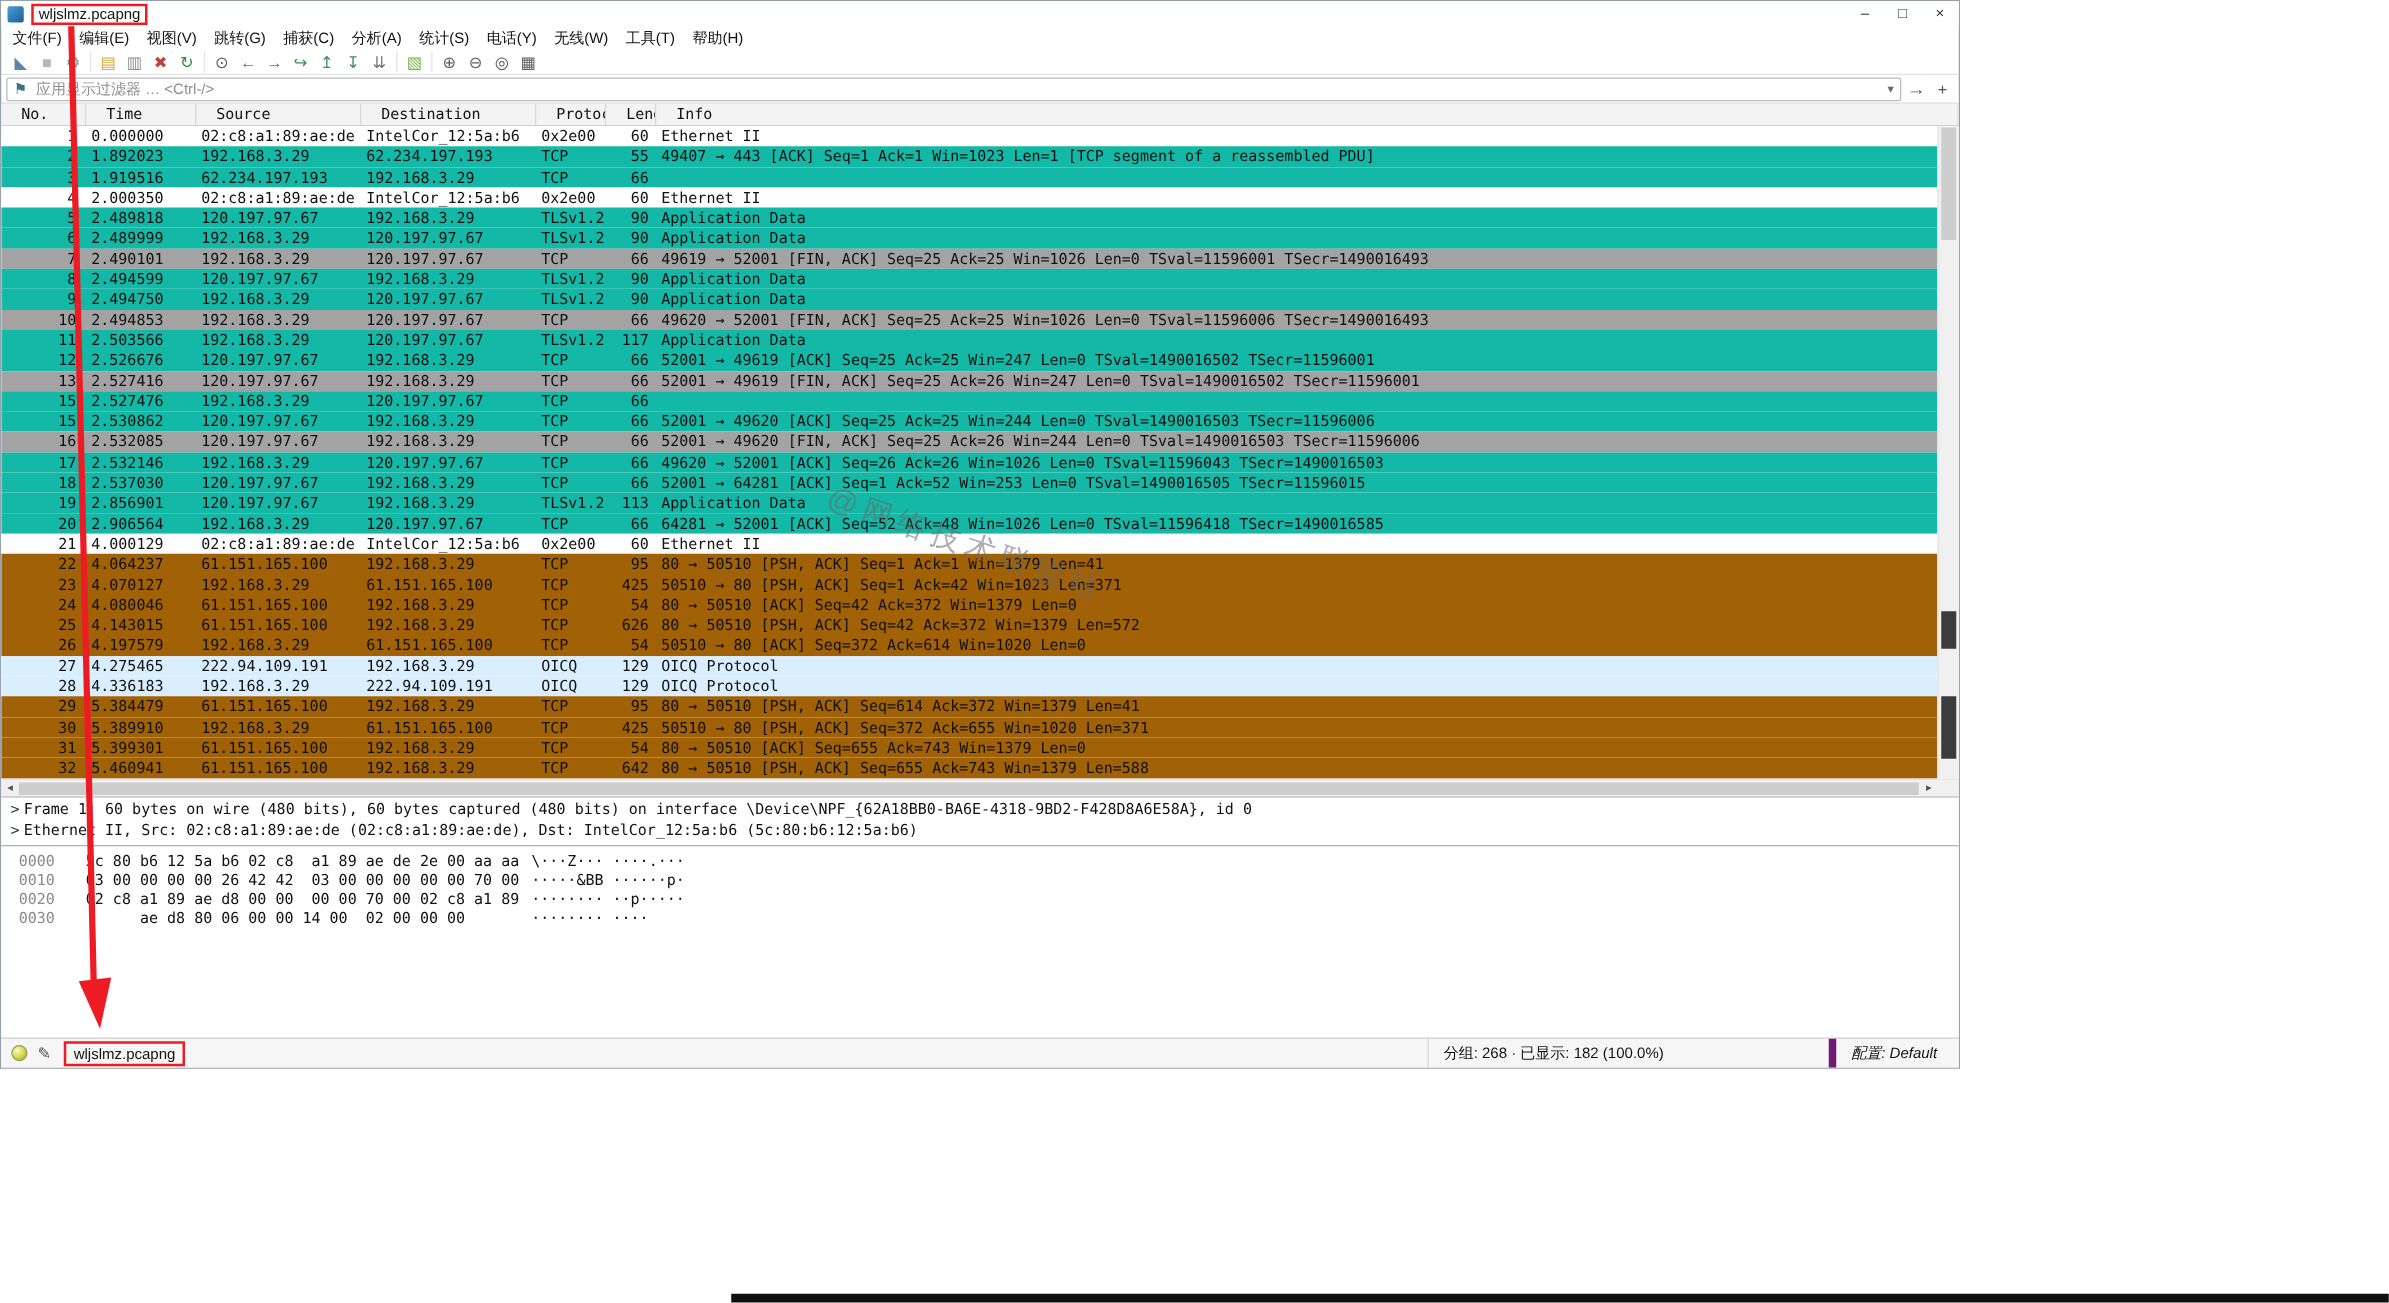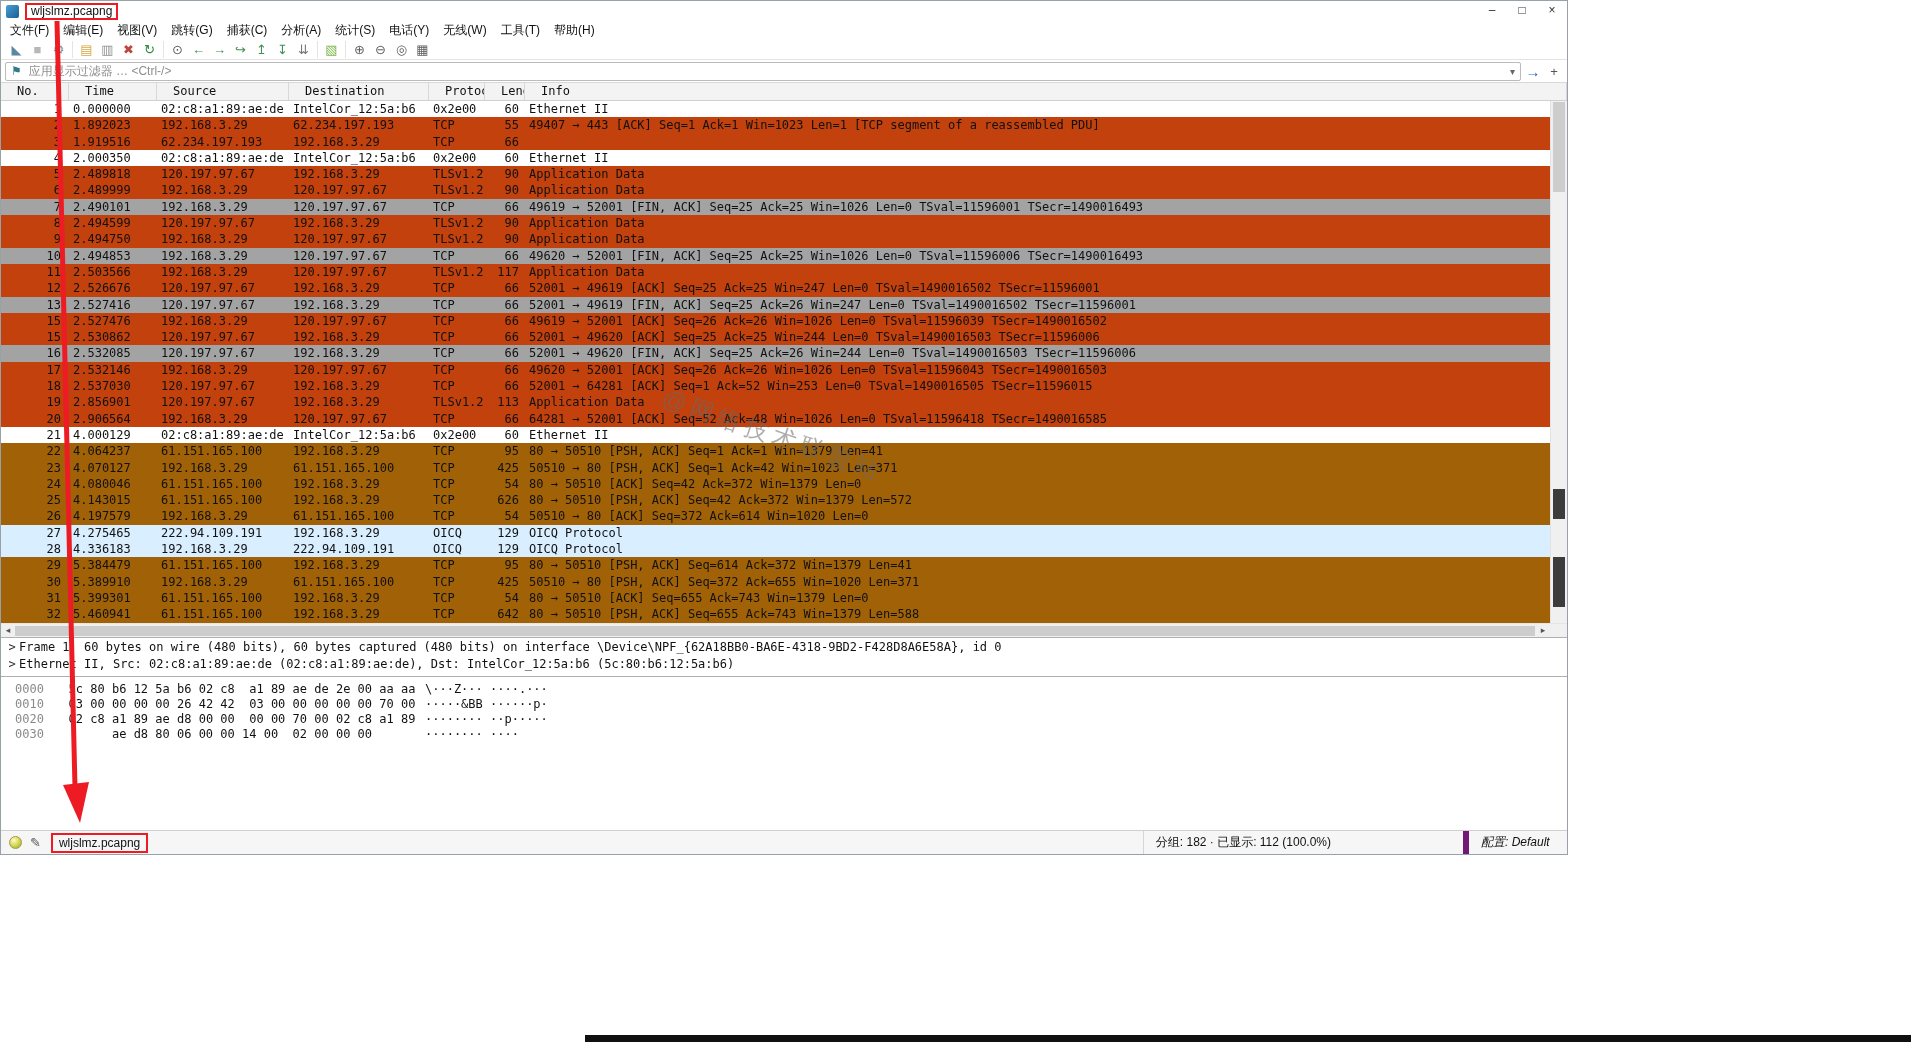--- a/index.html
+++ b/index.html
@@ -42,21 +42,21 @@
   .plist-header { height:18px; display:flex; background:#f3f3f3; border-bottom:1px solid #d0d0d0;
                   font:12px "DejaVu Sans Mono","Liberation Mono",monospace; line-height:17px; }
   .hcell { border-right:1px solid #d8d8d8; padding-left:16px; overflow:hidden; white-space:nowrap; }
   .c0{width:68px} .c1{width:88px} .c2{width:132px} .c3{width:140px} .c4{width:56px} .c5{width:40px} .c6{flex:1}
   .plist-body { display:flex; height:522px; background:#fff; }
   .rows { flex:1; overflow:hidden; font:12px "DejaVu Sans Mono","Liberation Mono",monospace; }
   .prow { display:flex; height:16.3px; line-height:16.3px; white-space:nowrap; }
   .pcell { overflow:hidden; padding-left:4px; }
   .pcell.c0 { text-align:right; padding-right:8px; padding-left:0; }
   .pcell.c5 { text-align:right; padding-right:6px; padding-left:0; }
-  .bg-white{background:#ffffff} .bg-tcp{background:#c2410c} .bg-fin{background:#a3a3a3}
+  .bg-white{background:#ffffff} .bg-tcp{background:#14b8a6} .bg-fin{background:#a3a3a3}
   .bg-http{background:#a16207} .bg-udp{background:#d9eeff}
 
   .vscroll { width:17px; background:#f0f0f0; border-left:1px solid #e2e2e2; position:relative; flex:none; }
   .vthumb { position:absolute; left:2px; right:2px; top:1px; height:90px; background:#cdcdcd; }
   .vmark1 { position:absolute; left:2px; right:2px; top:388px; height:30px; background:#3c3c3c; }
   .vmark2 { position:absolute; left:2px; right:2px; top:456px; height:50px; background:#3c3c3c; }
 
   .hscroll { height:14px; background:#f0f0f0; position:relative; border-top:1px solid #e5e5e5; }
   .harrow { position:absolute; top:0; width:14px; height:13px; text-align:center; line-height:13px; font-size:9px; color:#555; }
   .harrow.left{left:0} .harrow.right{right:17px}
@@ -294,21 +294,20 @@
           <span class="pcell c5">66</span>
           <span class="pcell c6">52001 → 49619 [FIN, ACK] Seq=25 Ack=26 Win=247 Len=0 TSval=1490016502 TSecr=11596001</span>
         </div>
         <div class="prow bg-tcp">
           <span class="pcell c0">15</span>
           <span class="pcell c1">2.527476</span>
           <span class="pcell c2">192.168.3.29</span>
           <span class="pcell c3">120.197.97.67</span>
           <span class="pcell c4">TCP</span>
           <span class="pcell c5">66</span>
-          <span class="pcell c6">49619 → 52001 [ACK] Seq=26 Ack=26 Win=1026 Len=0 TSval=11596039 TSecr=1490016502</span>
         </div>
         <div class="prow bg-tcp">
           <span class="pcell c0">15</span>
           <span class="pcell c1">2.530862</span>
           <span class="pcell c2">120.197.97.67</span>
           <span class="pcell c3">192.168.3.29</span>
           <span class="pcell c4">TCP</span>
           <span class="pcell c5">66</span>
           <span class="pcell c6">52001 → 49620 [ACK] Seq=25 Ack=25 Win=244 Len=0 TSval=1490016503 TSecr=11596006</span>
         </div>
@@ -495,21 +494,21 @@
       </div>
   </div>
 
   <div class="statusbar">
     <span class="expert"></span>
     <span class="note">✎</span>
     <span class="fname-box">
       <span class="fname">wljslmz.pcapng</span>
     </span>
     <span class="sb-spacer"></span>
-    <span class="sb-packets">分组: 182 · 已显示: 112 (100.0%)</span>
+    <span class="sb-packets">分组: 268 · 已显示: 182 (100.0%)</span>
     <span class="sb-profile">配置: Default</span>
   </div>
 
 </div>
 
 <div class="watermark">@网络技术联盟站</div>
 
 <svg class="annot-svg" width="1911" height="1042">
   <line x1="57" y1="21" x2="75" y2="788" stroke="#ed1c24" stroke-width="5"></line>
   <polygon points="63,785 89,782 80,823" fill="#ed1c24"></polygon>

